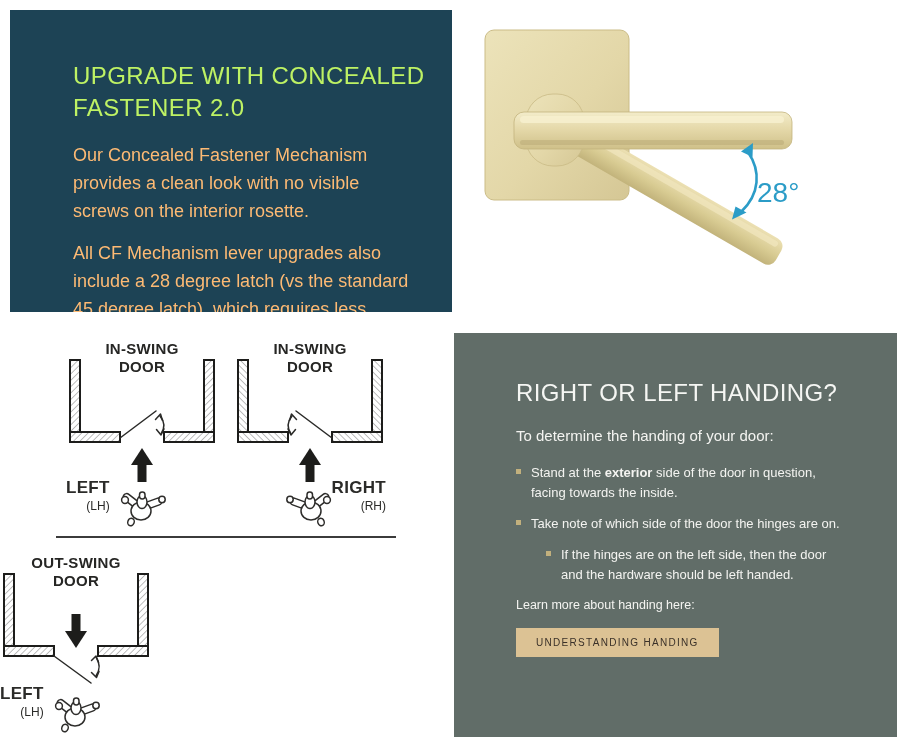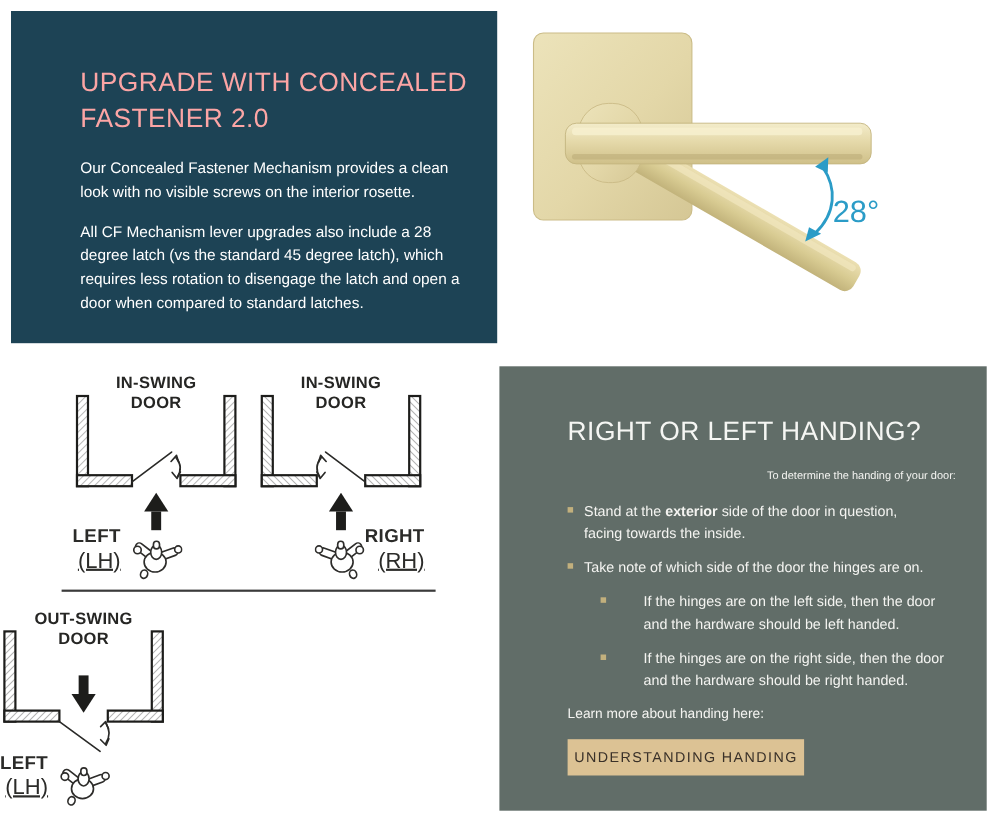--- a/index.html
+++ b/index.html
@@ -9,24 +9,24 @@
     font-family:"Liberation Sans", sans-serif; overflow:hidden;
   }
 
   
   .upgrade-panel {
     position:absolute; left:10px; top:10px; width:442px; height:302px;
     background:#1d4355; color:#ffffff; padding:50px 22px 0 63px; overflow:hidden;
   }
   .upgrade-panel h1 {
     font-size:24px; font-weight:300; letter-spacing:0.4px; line-height:1.32;
-    color:#fca5a5; margin:0 0 19px; white-space:pre-line;
+    color:#bef264; margin:0 0 19px; white-space:pre-line;
   }
   .upgrade-panel p {
-    font-size:14px; line-height:1.55; color:#ffffff; margin:0 0 14px; max-width:345px;
+    font-size:18px; line-height:1.55; color:#fdba74; margin:0 0 14px; max-width:345px;
   }
 
   
   .hero { position:absolute; left:452px; top:0; width:385px; height:320px; }
   .hero svg { display:block; }
   .hero text { font-family:"Liberation Sans", sans-serif; }
 
   
   .diagrams { position:absolute; left:0; top:320px; width:452px; height:427px; }
   .dg-row { display:flex; justify-content:center; gap:16px; }
@@ -37,41 +37,41 @@
     position:absolute; top:0; left:-10px; right:-10px; text-align:center; z-index:2;
     font-weight:700; font-size:15px; line-height:1.2; color:#262624; letter-spacing:0.3px;
   }
   .doorsvg { display:block; margin:0 auto; }
   .handrow { position:relative; height:48px; width:100%; }
   .person-svg { position:absolute; left:50%; transform:translateX(-50%); top:6px; }
   .hand-label { position:absolute; top:-6px; text-align:right; color:#2b2b29; }
   .hand-label.side-left { left:0px; }
   .hand-label.side-right { right:0px; }
   .hand { font-weight:700; font-size:17px; letter-spacing:0.3px; }
-  .abbr { font-size:20px; margin-top:1px;text-decoration:underline; }
+  .abbr { font-size:12px; margin-top:1px; }
   .divider { width:340px; margin:4px auto 0; border-top:2px solid #3b3b3b; }
 
   
   .handing-panel {
     position:absolute; left:454px; top:333px; width:443px; height:404px;
     background:#616d68; color:#f4f4f1; padding:46px 28px 0 62px; overflow:hidden;
   }
   .handing-panel h2 {
     font-size:24px; font-weight:300; letter-spacing:0.4px; color:#f5f6f3; margin:0 0 18px;
   }
-  .handing-panel .intro { font-size:10px; line-height:1.5; margin:0 0 15px;text-align:right; }
+  .handing-panel .intro { font-size:15px; line-height:1.5; margin:0 0 15px; }
   .bullet { display:flex; gap:10px; margin-bottom:11px; }
   .bullet .sq { width:5px; height:5px; background:#c2b07d; margin-top:6px; flex:none; }
   .bullet .bt { font-size:13px; line-height:1.55; max-width:316px; }
   .sub-bullets { margin-left:30px; }
-  .sub-bullets .bullet .bt { max-width:286px;margin-left:24px; }
+  .sub-bullets .bullet .bt { max-width:286px; }
   .learn-more { font-size:12.5px; line-height:1.5; margin:4px 0 13px; }
   .btn {
     display:inline-block; background:#dcc294; color:#3a3129; text-decoration:none;
-    font-size:13px; letter-spacing:1.3px; padding:9px 6px; min-width:184px;
+    font-size:10px; letter-spacing:1.3px; padding:9px 20px; min-width:184px;
     text-align:center; cursor:pointer; border:none;
   }
   .bold { font-weight:700; }
 </style>
 </head>
 <body>
 
 <svg width="0" height="0" style="position:absolute" aria-hidden="true">
   <defs>
     <pattern id="hatch" width="4.5" height="4.5" patternUnits="userSpaceOnUse" patternTransform="rotate(45)">
@@ -271,24 +271,20 @@
     <div class="bullet">
       <span class="sq"></span>
       <span class="bt">Take note of which side of the door the hinges are on.</span>
     </div>
 
     <div class="sub-bullets">
       <div class="bullet">
         <span class="sq"></span>
         <span class="bt">If the hinges are on the left side, then the door and the hardware should be left handed.</span>
       </div>
-      <div class="bullet">
-        <span class="sq"></span>
-        <span class="bt">If the hinges are on the right side, then the door and the hardware should be right handed.</span>
-      </div>
     </div>
 
     <p class="learn-more">Learn more about handing here:</p>
 
     <a class="btn" href="#">UNDERSTANDING HANDING</a>
   </section>
 
 </div>
 
 </body></html>

